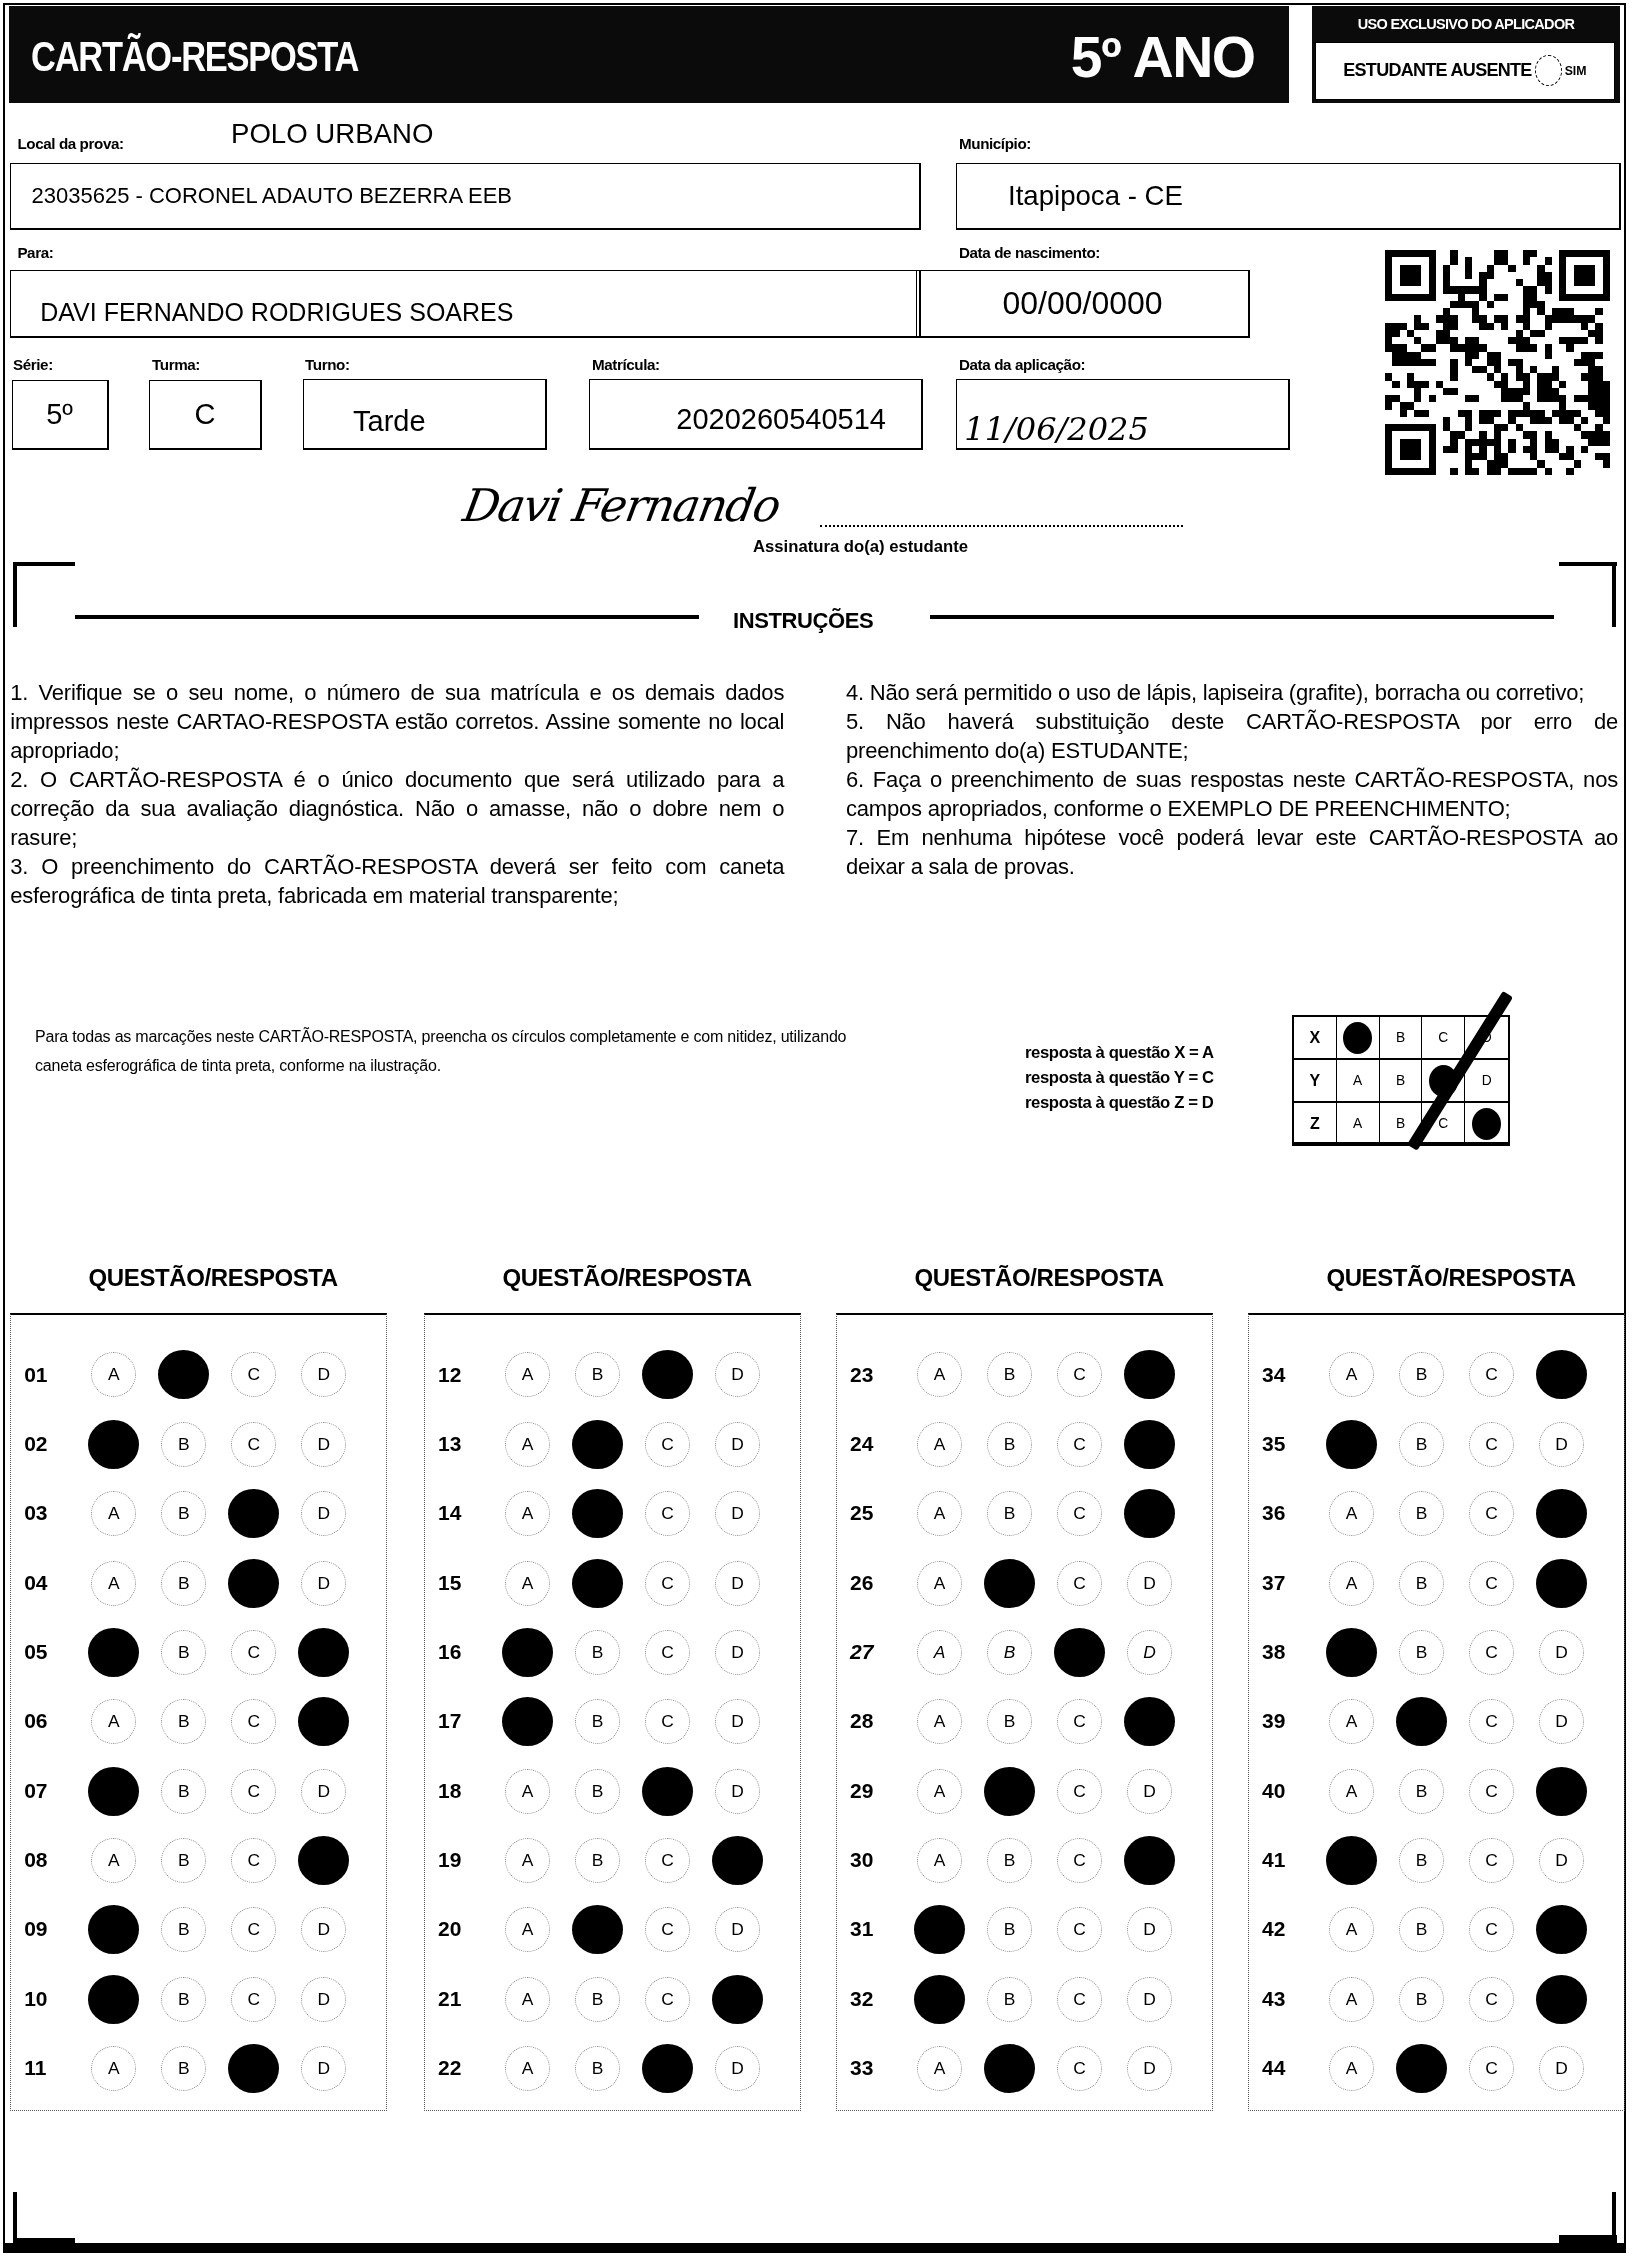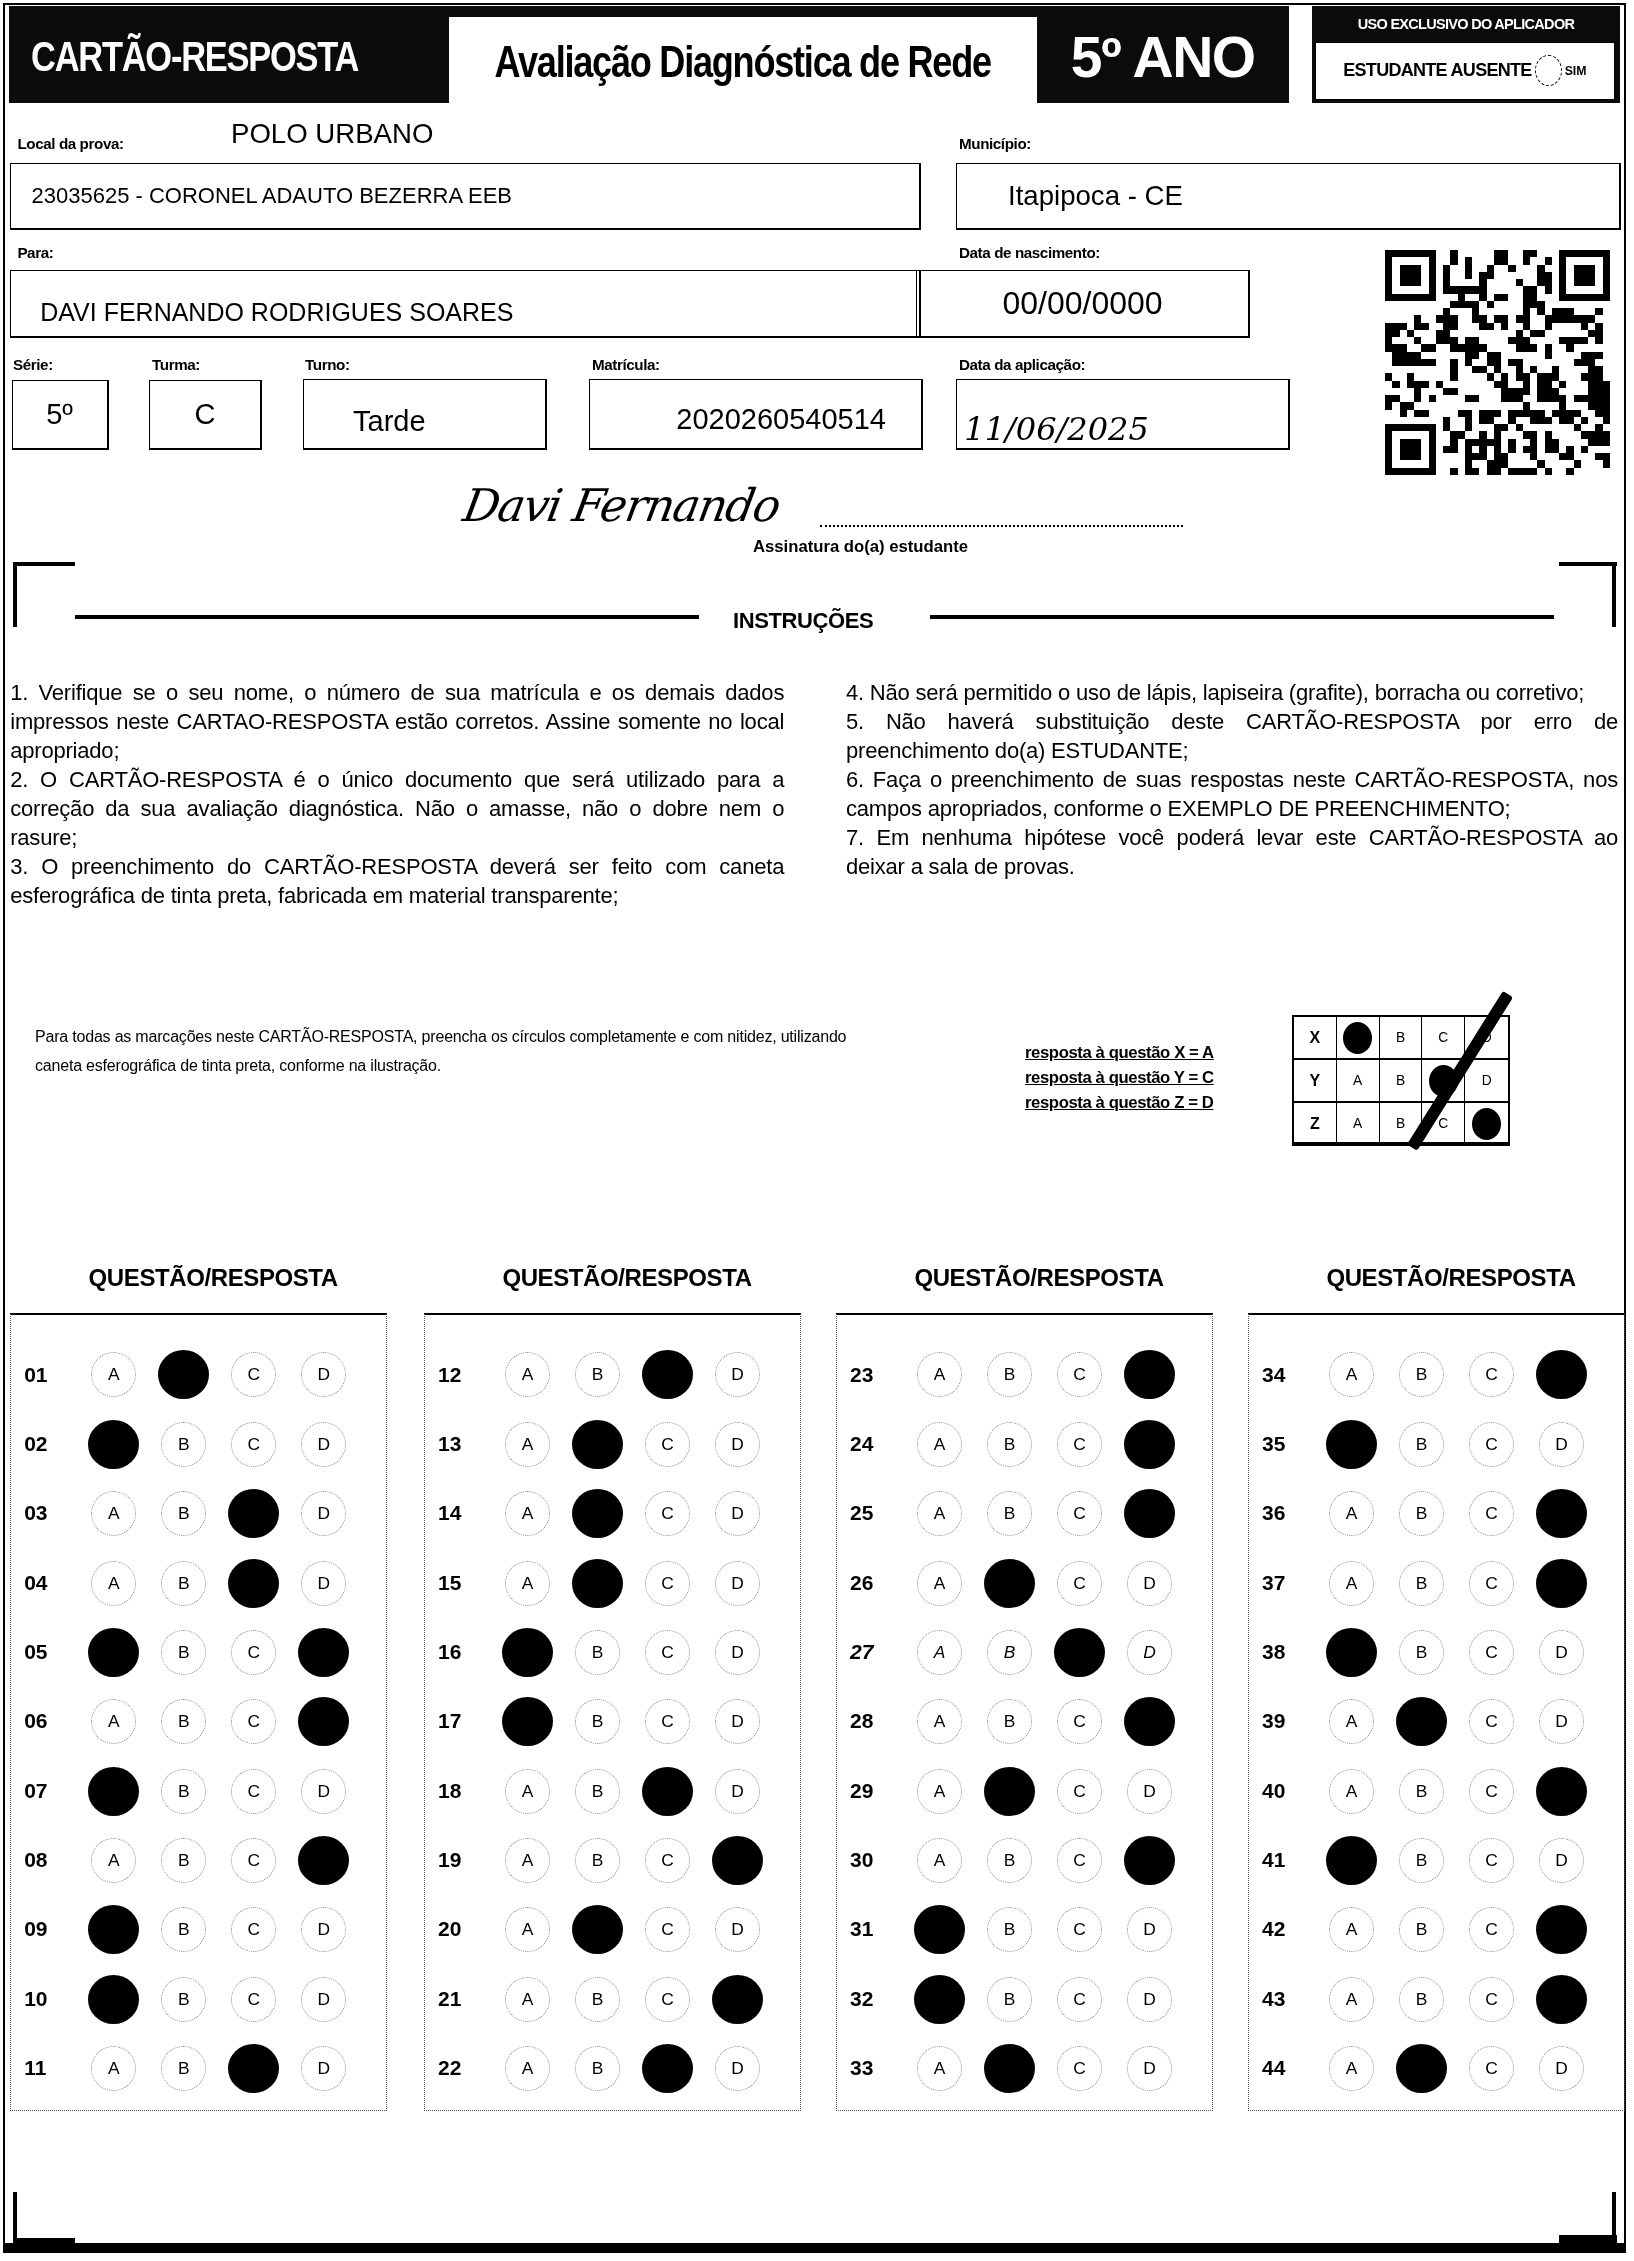--- a/index.html
+++ b/index.html
@@ -42,21 +42,21 @@
                font-size:16.7px; font-weight:bold; box-sizing:border-box; }
 
   .corner { position:absolute; background:#000; }
   .instr-title { position:absolute; left:733px; top:608px; font-size:22px; font-weight:bold; letter-spacing:-0.4px; }
   .rule { position:absolute; height:4.4px; background:#000; }
 
   .instr-col { position:absolute; font-size:22px; line-height:29px; text-align:justify; letter-spacing:-0.2px; }
   .instr-col p { margin:0; }
 
   .fill-note { position:absolute; left:35px; top:1022px; width:820px; font-size:16px; line-height:29px; letter-spacing:-0.2px; }
-  .ex-legend { position:absolute; left:1025px; top:1040px; font-size:16.7px; line-height:25px; font-weight:bold; letter-spacing:-0.4px;text-decoration:underline; }
+  .ex-legend { position:absolute; left:1025px; top:1040px; font-size:16.7px; line-height:25px; font-weight:bold; letter-spacing:-0.4px; }
   .ex-grid { position:absolute; left:1292px; top:1015px; width:218px; height:131px; border:2.2px solid #000; border-bottom-width:4.4px; box-sizing:border-box; }
   .ex-row { display:flex; height:41px; border-bottom:2.2px solid #000; }
   .ex-row:last-child { border-bottom:none; }
   .ex-cell { width:44px; border-right:1.5px solid #000; display:flex; align-items:center; justify-content:center; font-size:13.8px; box-sizing:border-box; }
   .ex-cell:last-child { border-right:none; }
   .ex-cell.q { font-weight:bold; font-size:16px; }
   .ex-dot { width:29px; height:32px; border-radius:50%; background:#000; }
   .pen { position:absolute; left:1502px; top:994px; width:11.6px; height:181px; background:#000;
          transform:rotate(32deg); transform-origin:top center; border-radius:2.9px; }
 
@@ -69,23 +69,20 @@
          display:flex; align-items:center; justify-content:center; font-size:17.4px; box-sizing:border-box; }
   .opt.filled { background:#000; border:none; color:transparent; width:51px; height:49px; margin-left:-2.9px; margin-right:22px; }
 </style>
 </head>
 <body>
 
 <div class="frame"></div>
 
 <div class="hdr">
   <div class="hdr-title">CARTÃO-RESPOSTA</div>
-  <div class="hdr-sub">
-    <span>Avaliação Diagnóstica de Rede</span>
-  </div>
   <div class="hdr-grade">5º ANO</div>
 </div>
 <div class="aplic">
   <div class="aplic-title">USO EXCLUSIVO DO APLICADOR</div>
   <div class="aplic-box">
     <span class="lbl">ESTUDANTE AUSENTE</span>
     <span class="circ"></span>
     <span class="sim">SIM</span>
   </div>
 </div>

